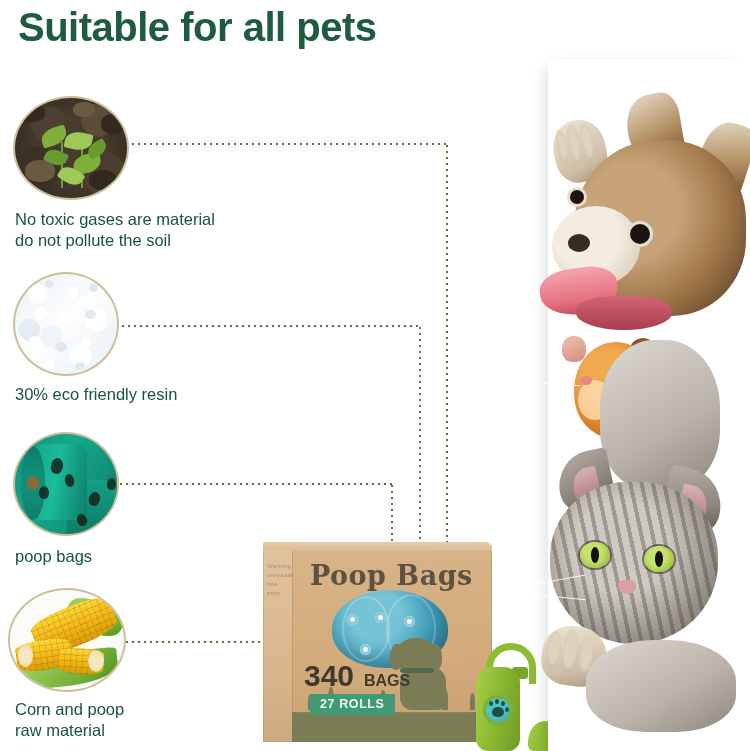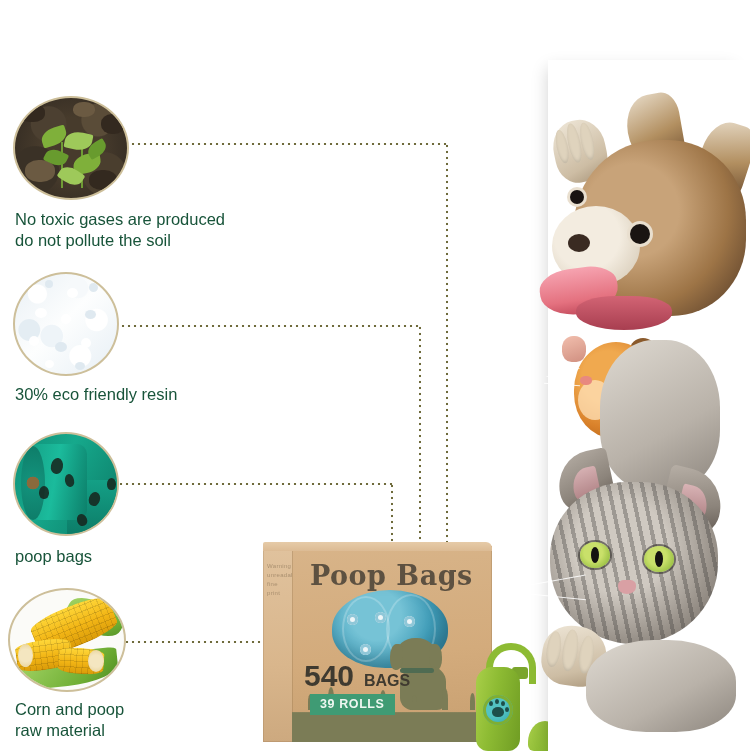--- a/index.html
+++ b/index.html
@@ -156,20 +156,21 @@
   .catnose{position:absolute;border-radius:42% 42% 60% 60%;background:#d9a0a4;}
   .whisker{position:absolute;height:1px;background:rgba(255,255,255,.85);}
   .bodyblob{position:absolute;border-radius:45% 45% 40% 40%;
      background:linear-gradient(150deg,#ded9d1 0%,#b9b2a9 60%,#8d867e 100%);}
 </style>
 </head>
 <body>
 
 <div id="stage">
 
+  <div class="headline">Suitable for all pets</div>
 
   <div class="dotH" style="left:130px;top:143px;width:318px;"></div>
   <div class="dotV" style="left:446px;top:143px;height:405px;"></div>
 
   <div class="dotH" style="left:108px;top:325px;width:312px;"></div>
   <div class="dotV" style="left:419px;top:325px;height:223px;"></div>
 
   <div class="dotH" style="left:100px;top:483px;width:293px;"></div>
   <div class="dotV" style="left:391px;top:483px;height:65px;"></div>
 
@@ -184,21 +185,21 @@
       <div class="clod dk" style="left:74px;top:72px;width:28px;height:20px;"></div>
       <div class="stem" style="left:46px;top:44px;height:46px;"></div>
       <div class="stem" style="left:66px;top:40px;height:50px;"></div>
       <div class="leaf" style="left:26px;top:30px;width:26px;height:17px;transform:rotate(-18deg);"></div>
       <div class="leaf l" style="left:50px;top:34px;width:27px;height:18px;transform:rotate(12deg);"></div>
       <div class="leaf d" style="left:30px;top:52px;width:22px;height:15px;transform:rotate(26deg);"></div>
       <div class="leaf" style="left:58px;top:56px;width:28px;height:19px;transform:rotate(-10deg);"></div>
       <div class="leaf l" style="left:44px;top:70px;width:24px;height:16px;transform:rotate(34deg);"></div>
       <div class="leaf d" style="left:72px;top:44px;width:20px;height:14px;transform:rotate(-30deg);"></div>
     </div>
-    <div class="cap" style="left:15px;top:209px;width:250px;">No toxic gases are produced
+    <div class="cap" style="left:15px;top:209px;width:250px;">No toxic gases are material
 do not pollute the soil</div>
   </div>
 
   <div class="feature">
     <div class="circ resin" style="left:13px;top:272px;width:106px;height:104px;">
       <div class="grain" style="left:12px;top:10px;width:10px;height:9px;"></div>
       <div class="grain s" style="left:30px;top:6px;width:8px;height:8px;"></div>
       <div class="grain" style="left:52px;top:14px;width:11px;height:10px;"></div>
       <div class="grain s" style="left:74px;top:9px;width:9px;height:9px;"></div>
       <div class="grain" style="left:20px;top:34px;width:12px;height:10px;"></div>
@@ -269,23 +270,23 @@
       <div class="grassblade" style="left:16px;width:5px;height:16px;border-radius:60% 60% 0 0;"></div>
       <div class="grassblade" style="left:36px;width:6px;height:23px;border-radius:60% 60% 0 0;"></div>
       <div class="grassblade" style="left:60px;width:5px;height:14px;border-radius:60% 60% 0 0;"></div>
       <div class="grassblade" style="left:88px;width:6px;height:20px;border-radius:60% 60% 0 0;"></div>
       <div class="grassblade" style="left:120px;width:5px;height:15px;border-radius:60% 60% 0 0;"></div>
       <div class="grassblade" style="left:150px;width:6px;height:22px;border-radius:60% 60% 0 0;"></div>
       <div class="grassblade" style="left:178px;width:5px;height:17px;border-radius:60% 60% 0 0;"></div>
 
       <div class="boxtitle" style="left:18px;top:14px;">Poop Bags</div>
 
-      <div class="count" style="left:12px;top:113px;">540</div>
+      <div class="count" style="left:12px;top:113px;">340</div>
       <div class="countsm" style="left:72px;top:126px;">BAGS</div>
-      <div class="rollsbadge" style="left:18px;top:148px;">39 ROLLS</div>
+      <div class="rollsbadge" style="left:18px;top:148px;">27 ROLLS</div>
     </div>
 
     <div class="boxtop" style="left:8px;top:6px;width:229px;height:9px;border-radius:2px 6px 0 0;"></div>
   </div>
 
   <div style="position:absolute;left:466px;top:641px;width:100px;height:110px;">
     <div class="dispstrap" style="left:20px;top:2px;width:36px;height:34px;"></div>
     <div class="dispclip" style="left:46px;top:26px;width:16px;height:12px;"></div>
     <div class="disp" style="left:10px;top:26px;width:44px;height:84px;"></div>
     <div class="dispwin" style="left:17px;top:54px;width:30px;height:30px;">

